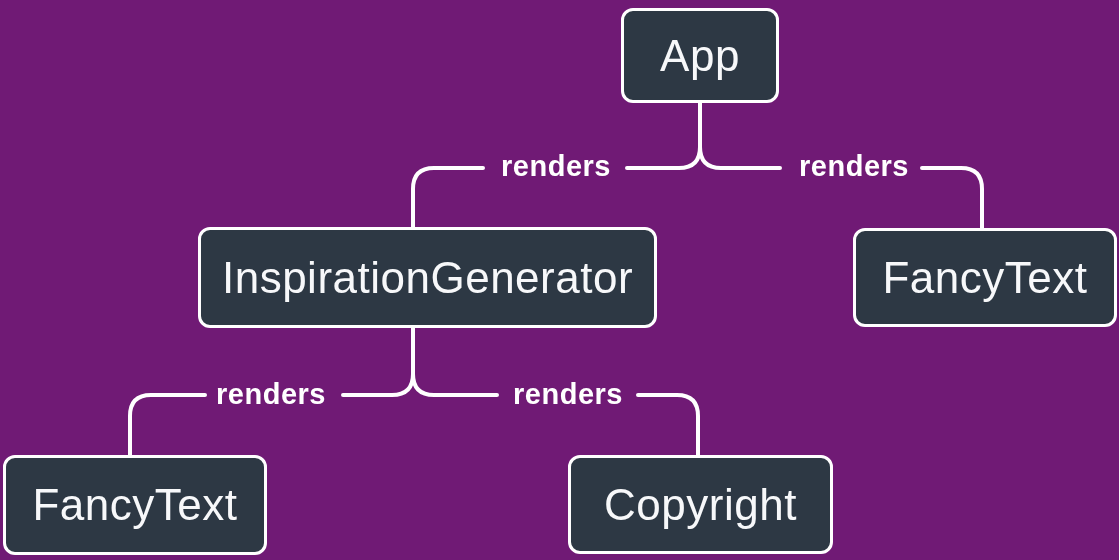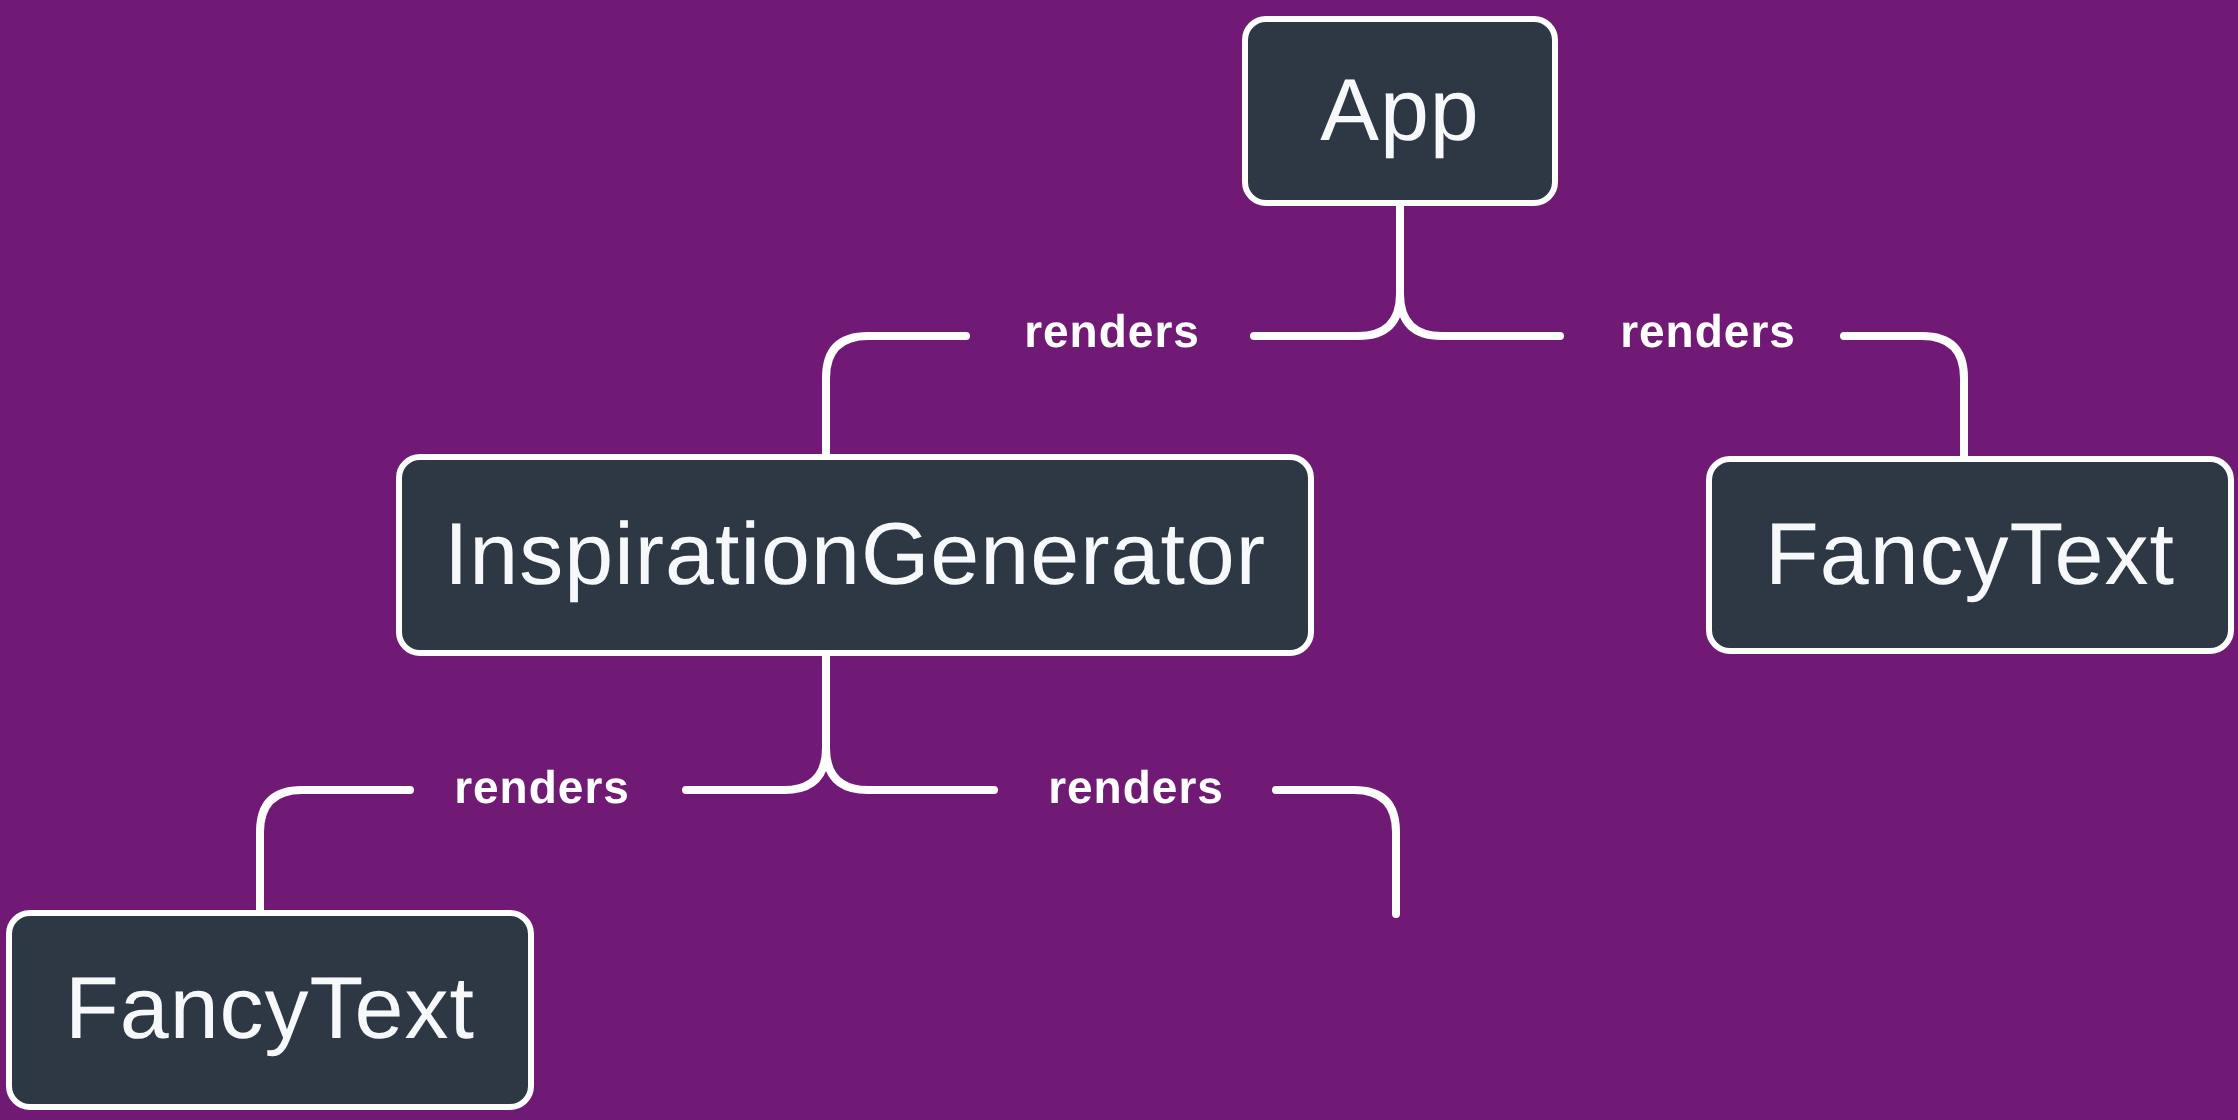--- a/index.html
+++ b/index.html
@@ -43,21 +43,21 @@
     color: #F7F8FA;
     font-size: 44px;
     font-weight: 400;
     letter-spacing: 0.5px;
     white-space: nowrap;
   }
   .edge-label {
     position: absolute;
     transform: translate(-50%, -50%);
     color: #FFFFFF;
-    font-size: 23px;
+    font-size: 29px;
     font-weight: 700;
     letter-spacing: 0.5px;
     white-space: nowrap;
   }
 </style>
 </head>
 <body>
 
 <div class="stage">
 
@@ -85,20 +85,23 @@
   </div>
 
   <div class="node" style="left:853px; top:228px; width:264px; height:99px;">
     <span class="node-label">FancyText</span>
   </div>
 
   <div class="node" style="left:3px; top:455px; width:264px; height:100px;">
     <span class="node-label">FancyText</span>
   </div>
 
+  <div class="node" style="left:568px; top:455px; width:265px; height:99px;">
+    <span class="node-label">Copyright</span>
+  </div>
 
   <div class="edge-label" style="left:556px; top:166px;">renders</div>
 
   <div class="edge-label" style="left:854px; top:166px;">renders</div>
 
   <div class="edge-label" style="left:271px; top:394px;">renders</div>
 
   <div class="edge-label" style="left:568px; top:394px;">renders</div>
 
 </div>

